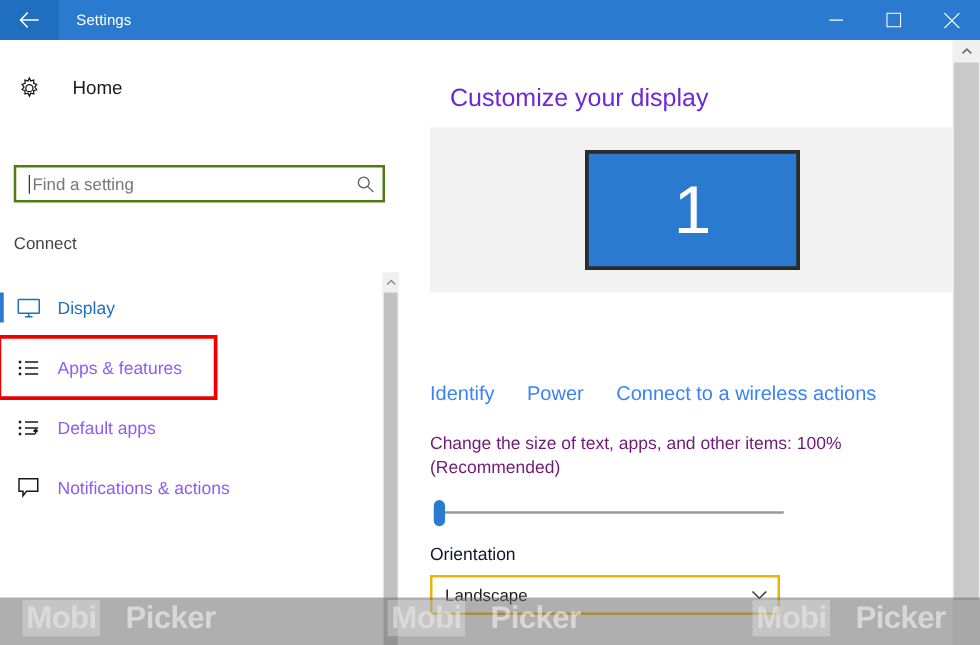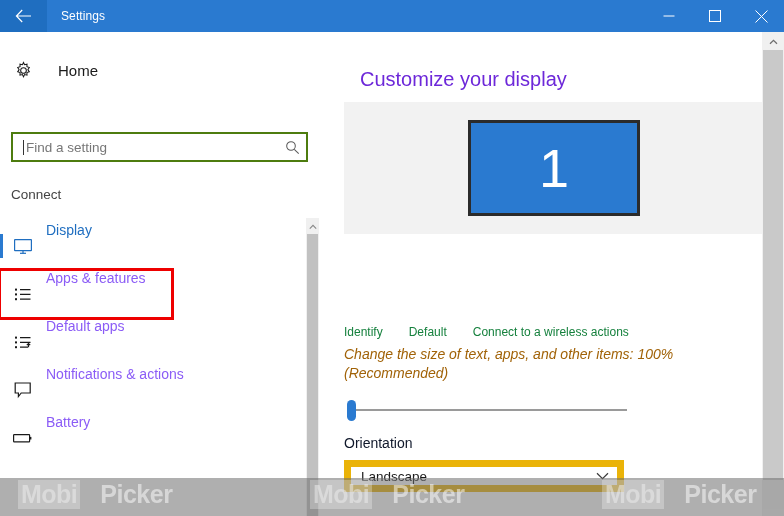--- a/index.html
+++ b/index.html
@@ -128,20 +128,21 @@
 
   .navlist {
     position: absolute;
     left: 0; top: 190px;
     width: 310px;
   }
   .nav-item {
     position: relative;
     height: 48px;
     display: flex;
+    align-items: center;
     cursor: pointer;
   }
   .nav-item .nav-ico {
     width: 46px;
     display: flex;
     align-items: center;
     justify-content: center;
     flex: 0 0 46px;
   }
   .nav-item .nav-lbl {
@@ -227,35 +228,33 @@
     font-weight: 300;
   }
   .linkrow {
     position: absolute;
     left: 22px; top: 275px;
     display: flex;
     gap: 0;
     align-items: baseline;
   }
   .lnk {
-    font-size: 12px;
-    color: #15803d;
+    font-size: 16px;
+    color: #3b82f6;
     cursor: pointer;
     text-decoration: none;
-    margin-top: 18px;
   }
   .lnk + .lnk { margin-left: 26px; }
   .scale-text {
     position: absolute;
     left: 22px; top: 313px;
     width: 364px;
     font-size: 14px;
-    color: #a16207;
+    color: #701a75;
     line-height: 19px;
-    font-style: italic;
   }
   .slider {
     position: absolute;
     left: 22px; top: 367px;
     width: 283px; height: 22px;
     cursor: pointer;
   }
   .slider .track {
     position: absolute;
     left: 9px; top: 10px;
@@ -272,21 +271,21 @@
   .orient-label {
     position: absolute;
     left: 22px; top: 403px;
     font-size: 14px;
     color: #0f172a;
   }
   .combo {
     position: absolute;
     left: 22px; top: 428px;
     width: 280px; height: 32px;
-    border: 7px solid #eab308;
+    border: 2px solid #eab308;
     background: #ffffff;
     box-sizing: border-box;
     display: flex;
     align-items: center;
     cursor: pointer;
   }
   .combo-val {
     flex: 1;
     font-size: 13.5px;
     color: #1a1a1a;
@@ -467,31 +466,20 @@
       <div class="nav-item">
         <div class="nav-ico">
           <svg width="20" height="18" viewBox="0 0 20 18">
             <path d="M2.2 2 H17.2 V12 H8.2 L5.4 15.6 V12 H2.2 Z" fill="none" stroke="#1a1a1a" stroke-width="1.2"></path>
           </svg>
         </div>
         <div class="nav-lbl">Notifications &amp; actions</div>
       </div>
 
 
-      <div class="nav-item">
-        <div class="nav-ico">
-          <svg width="22" height="14" viewBox="0 0 22 14">
-            <g fill="none" stroke="#1a1a1a" stroke-width="1.2">
-              <rect x="1.6" y="3.6" width="16" height="7.2" rx="0.6"></rect>
-              <path d="M18.6 5.9 V8.5" stroke-width="1.6"></path>
-            </g>
-          </svg>
-        </div>
-        <div class="nav-lbl">Battery</div>
-      </div>
 
       <div class="nav-item">
         
         
       </div>
 
     </div>
 
     <div class="sb-scroll">
       <div class="arrow">
@@ -510,21 +498,21 @@
     <h1 class="page-title">Customize your display</h1>
 
     <div class="preview-box">
       <div class="monitor">
         <span class="monitor-num">1</span>
       </div>
     </div>
 
     <div class="linkrow">
       <span class="lnk">Identify</span>
-      <span class="lnk">Default</span>
+      <span class="lnk">Power</span>
       <span class="lnk">Connect to a wireless actions</span>
     </div>
 
     <div class="scale-text">Change the size of text, apps, and other items: 100% (Recommended)</div>
 
     <div class="slider">
       <div class="track"></div>
       <div class="thumb"></div>
     </div>
 

